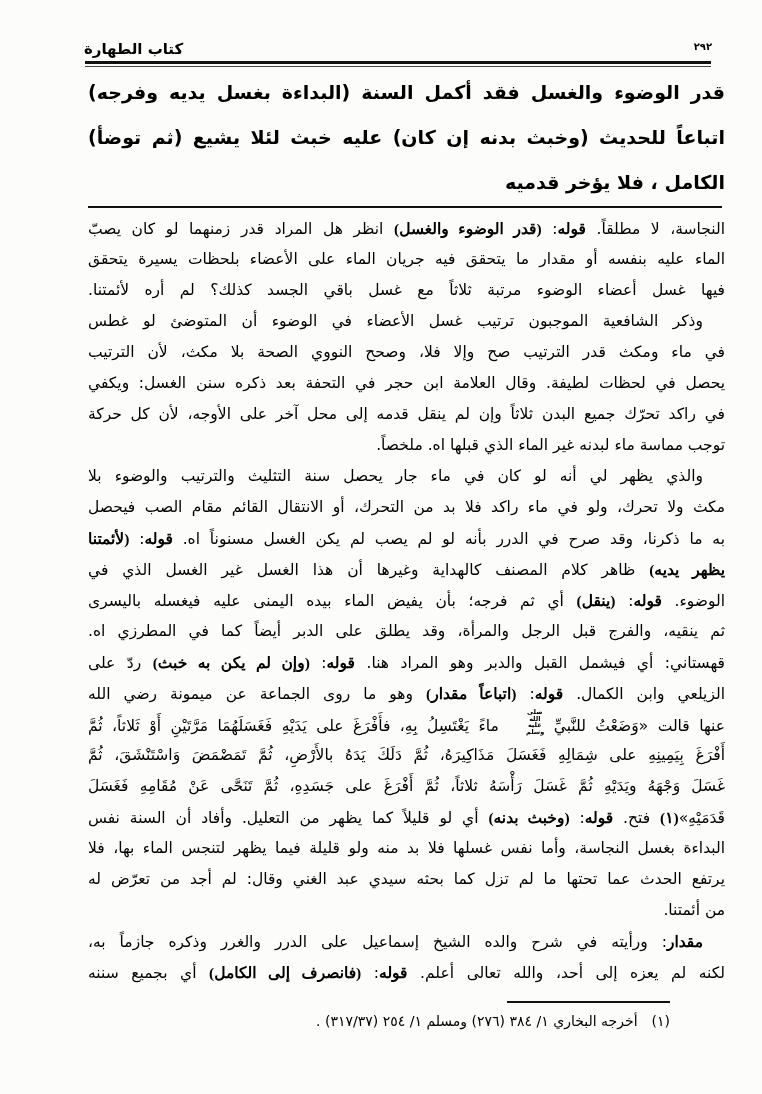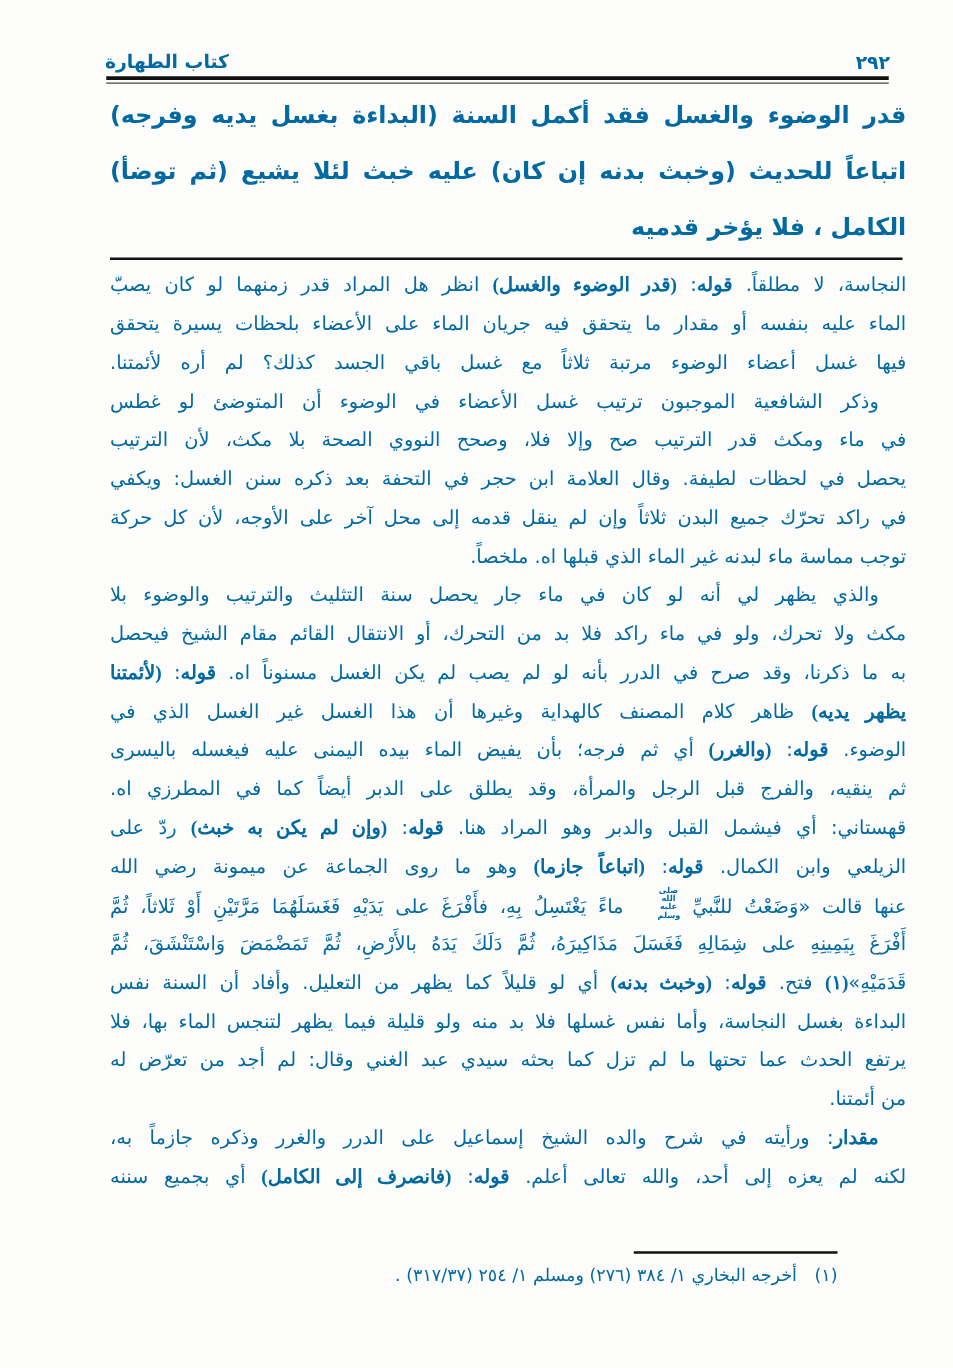--- a/index.html
+++ b/index.html
@@ -1,23 +1,23 @@
 <!DOCTYPE html>
 <html lang="ar" dir="rtl"><head>
 <meta charset="utf-8">
 <style>
   html,body{margin:0;padding:0;background:#fcfcfb;}
   .page{
     position:relative;width:762px;height:1038px;background:#fcfcfb;
-    color:#0369a1;direction:rtl;overflow:hidden;
+    color:#000000;direction:rtl;overflow:hidden;
     font-family:"DejaVu Sans",sans-serif;
   }
   
   .hdr-title{position:absolute;top:40px;left:84px;font-size:15px;font-weight:bold;}
-  .hdr-page{position:absolute;top:41px;right:50px;font-size:15px;font-weight:bold;letter-spacing:1px;}
+  .hdr-page{position:absolute;top:41px;right:50px;font-size:10px;font-weight:bold;letter-spacing:1px;}
   .hdr-rule{position:absolute;top:61px;left:85px;width:626px;height:3px;background:#111;}
   .hdr-rule-thin{position:absolute;top:66px;left:85px;width:626px;height:1px;background:#444;}
   
   .matn{position:absolute;top:70px;right:37px;left:88px;}
   .m-line{font-size:19px;font-weight:bold;line-height:45px;white-space:nowrap;}
   .m-line.just{white-space:normal;height:45px;overflow:hidden;}
   .matn-rule{position:absolute;top:206px;left:88px;width:634px;height:2px;background:#111;}
   
   .commentary{position:absolute;top:213px;right:37px;left:88px;}
   .c-line{font-size:15.5px;line-height:31px;height:31px;overflow:hidden;}
@@ -58,29 +58,30 @@
     </div>
     <div>
       <div class="c-line just indent">وذكر الشافعية الموجبون ترتيب غسل الأعضاء في الوضوء أن المتوضئ لو غطس</div>
       <div class="c-line just">في ماء ومكث قدر الترتيب صح وإلا فلا، وصحح النووي الصحة بلا مكث، لأن الترتيب</div>
       <div class="c-line just">يحصل في لحظات لطيفة. وقال العلامة ابن حجر في التحفة بعد ذكره سنن الغسل: ويكفي</div>
       <div class="c-line just">في راكد تحرّك جميع البدن ثلاثاً وإن لم ينقل قدمه إلى محل آخر على الأوجه، لأن كل حركة</div>
       <div class="c-line end">توجب مماسة ماء لبدنه غير الماء الذي قبلها اه. ملخصاً.</div>
     </div>
     <div>
       <div class="c-line just indent">والذي يظهر لي أنه لو كان في ماء جار يحصل سنة التثليث والترتيب والوضوء بلا</div>
-      <div class="c-line just">مكث ولا تحرك، ولو في ماء راكد فلا بد من التحرك، أو الانتقال القائم مقام الشيخ فيحصل</div>
+      <div class="c-line just">مكث ولا تحرك، ولو في ماء راكد فلا بد من التحرك، أو الانتقال القائم مقام الصب فيحصل</div>
       <div class="c-line just">به ما ذكرنا، وقد صرح في الدرر بأنه لو لم يصب لم يكن الغسل مسنوناً اه. <b>قوله</b>: <b>(لأئمتنا</b></div>
       <div class="c-line just"><b>يظهر يديه)</b> ظاهر كلام المصنف كالهداية وغيرها أن هذا الغسل غير الغسل الذي في</div>
-      <div class="c-line just">الوضوء. <b>قوله</b>: <b>(والغرر)</b> أي ثم فرجه؛ بأن يفيض الماء بيده اليمنى عليه فيغسله باليسرى</div>
+      <div class="c-line just">الوضوء. <b>قوله</b>: <b>(ينقل)</b> أي ثم فرجه؛ بأن يفيض الماء بيده اليمنى عليه فيغسله باليسرى</div>
       <div class="c-line just">ثم ينقيه، والفرج قبل الرجل والمرأة، وقد يطلق على الدبر أيضاً كما في المطرزي اه.</div>
       <div class="c-line just">قهستاني: أي فيشمل القبل والدبر وهو المراد هنا. <b>قوله</b>: <b>(وإن لم يكن به خبث)</b> ردّ على</div>
-      <div class="c-line just">الزيلعي وابن الكمال. <b>قوله</b>: <b>(اتباعاً جازما)</b> وهو ما روى الجماعة عن ميمونة رضي الله</div>
+      <div class="c-line just">الزيلعي وابن الكمال. <b>قوله</b>: <b>(اتباعاً مقدار)</b> وهو ما روى الجماعة عن ميمونة رضي الله</div>
       <div class="c-line just">عنها قالت «وَضَعْتُ للنَّبيِّ <span class="saw">صلى الله عليه وسلم</span> ماءً يَغْتَسِلُ بِهِ، فأَفْرَغَ على يَدَيْهِ فَغَسَلَهُمَا مَرَّتَيْنِ أَوْ ثَلاثاً، ثُمَّ</div>
       <div class="c-line just">أَفْرَغَ بِيَمِينِهِ على شِمَالِهِ فَغَسَلَ مَذَاكِيرَهُ، ثُمَّ دَلَكَ يَدَهُ بالأَرْضِ، ثُمَّ تَمَضْمَضَ وَاسْتَنْشَقَ، ثُمَّ</div>
+      <div class="c-line just">غَسَلَ وَجْهَهُ ويَدَيْهِ ثُمَّ غَسَلَ رَأْسَهُ ثلاثاً، ثُمَّ أَفْرَغَ على جَسَدِهِ، ثُمَّ تَنَحَّى عَنْ مُقَامِهِ فَغَسَلَ</div>
       <div class="c-line just">قَدَمَيْهِ»<b>(١)</b> فتح. <b>قوله</b>: <b>(وخبث بدنه)</b> أي لو قليلاً كما يظهر من التعليل. وأفاد أن السنة نفس</div>
       <div class="c-line just">البداءة بغسل النجاسة، وأما نفس غسلها فلا بد منه ولو قليلة فيما يظهر لتنجس الماء بها، فلا</div>
       <div class="c-line just">يرتفع الحدث عما تحتها ما لم تزل كما بحثه سيدي عبد الغني وقال: لم أجد من تعرّض له</div>
       <div class="c-line end">من أئمتنا.</div>
     </div>
     <div>
       <div class="c-line just indent"><b>مقدار</b>: ورأيته في شرح والده الشيخ إسماعيل على الدرر والغرر وذكره جازماً به،</div>
       <div class="c-line just">لكنه لم يعزه إلى أحد، والله تعالى أعلم. <b>قوله</b>: <b>(فانصرف إلى الكامل)</b> أي بجميع سننه</div>
     </div>
   </div>

